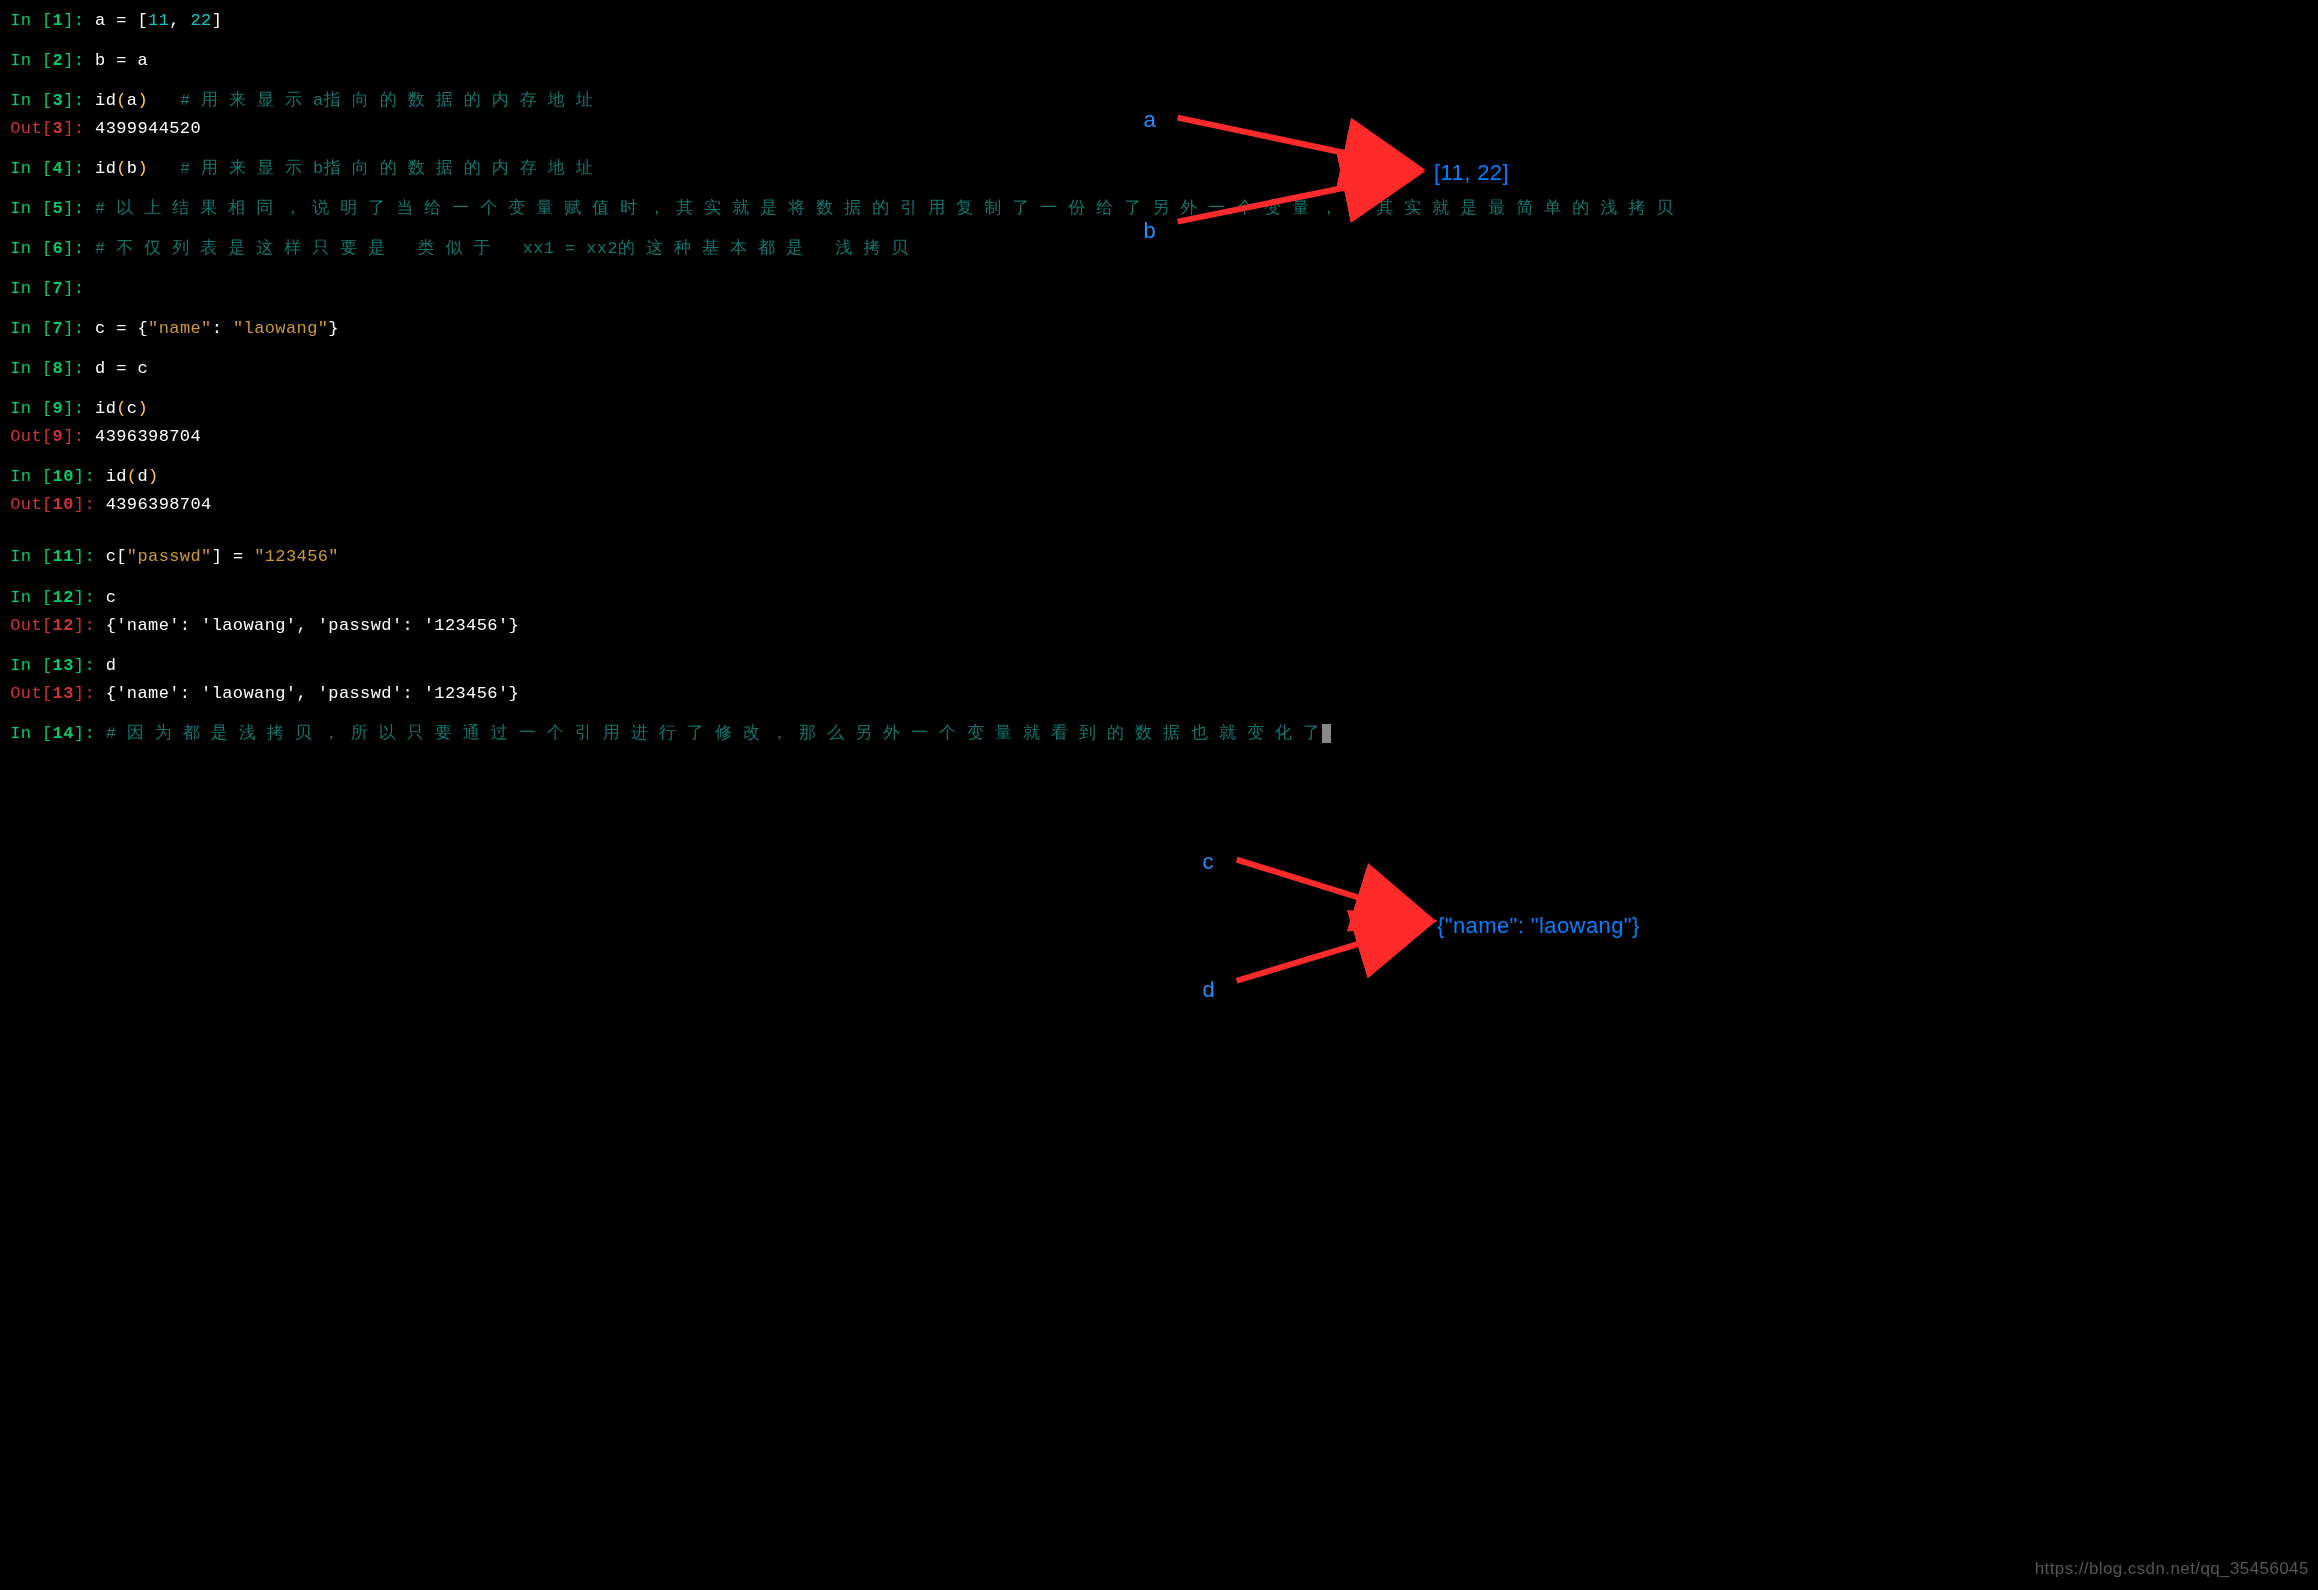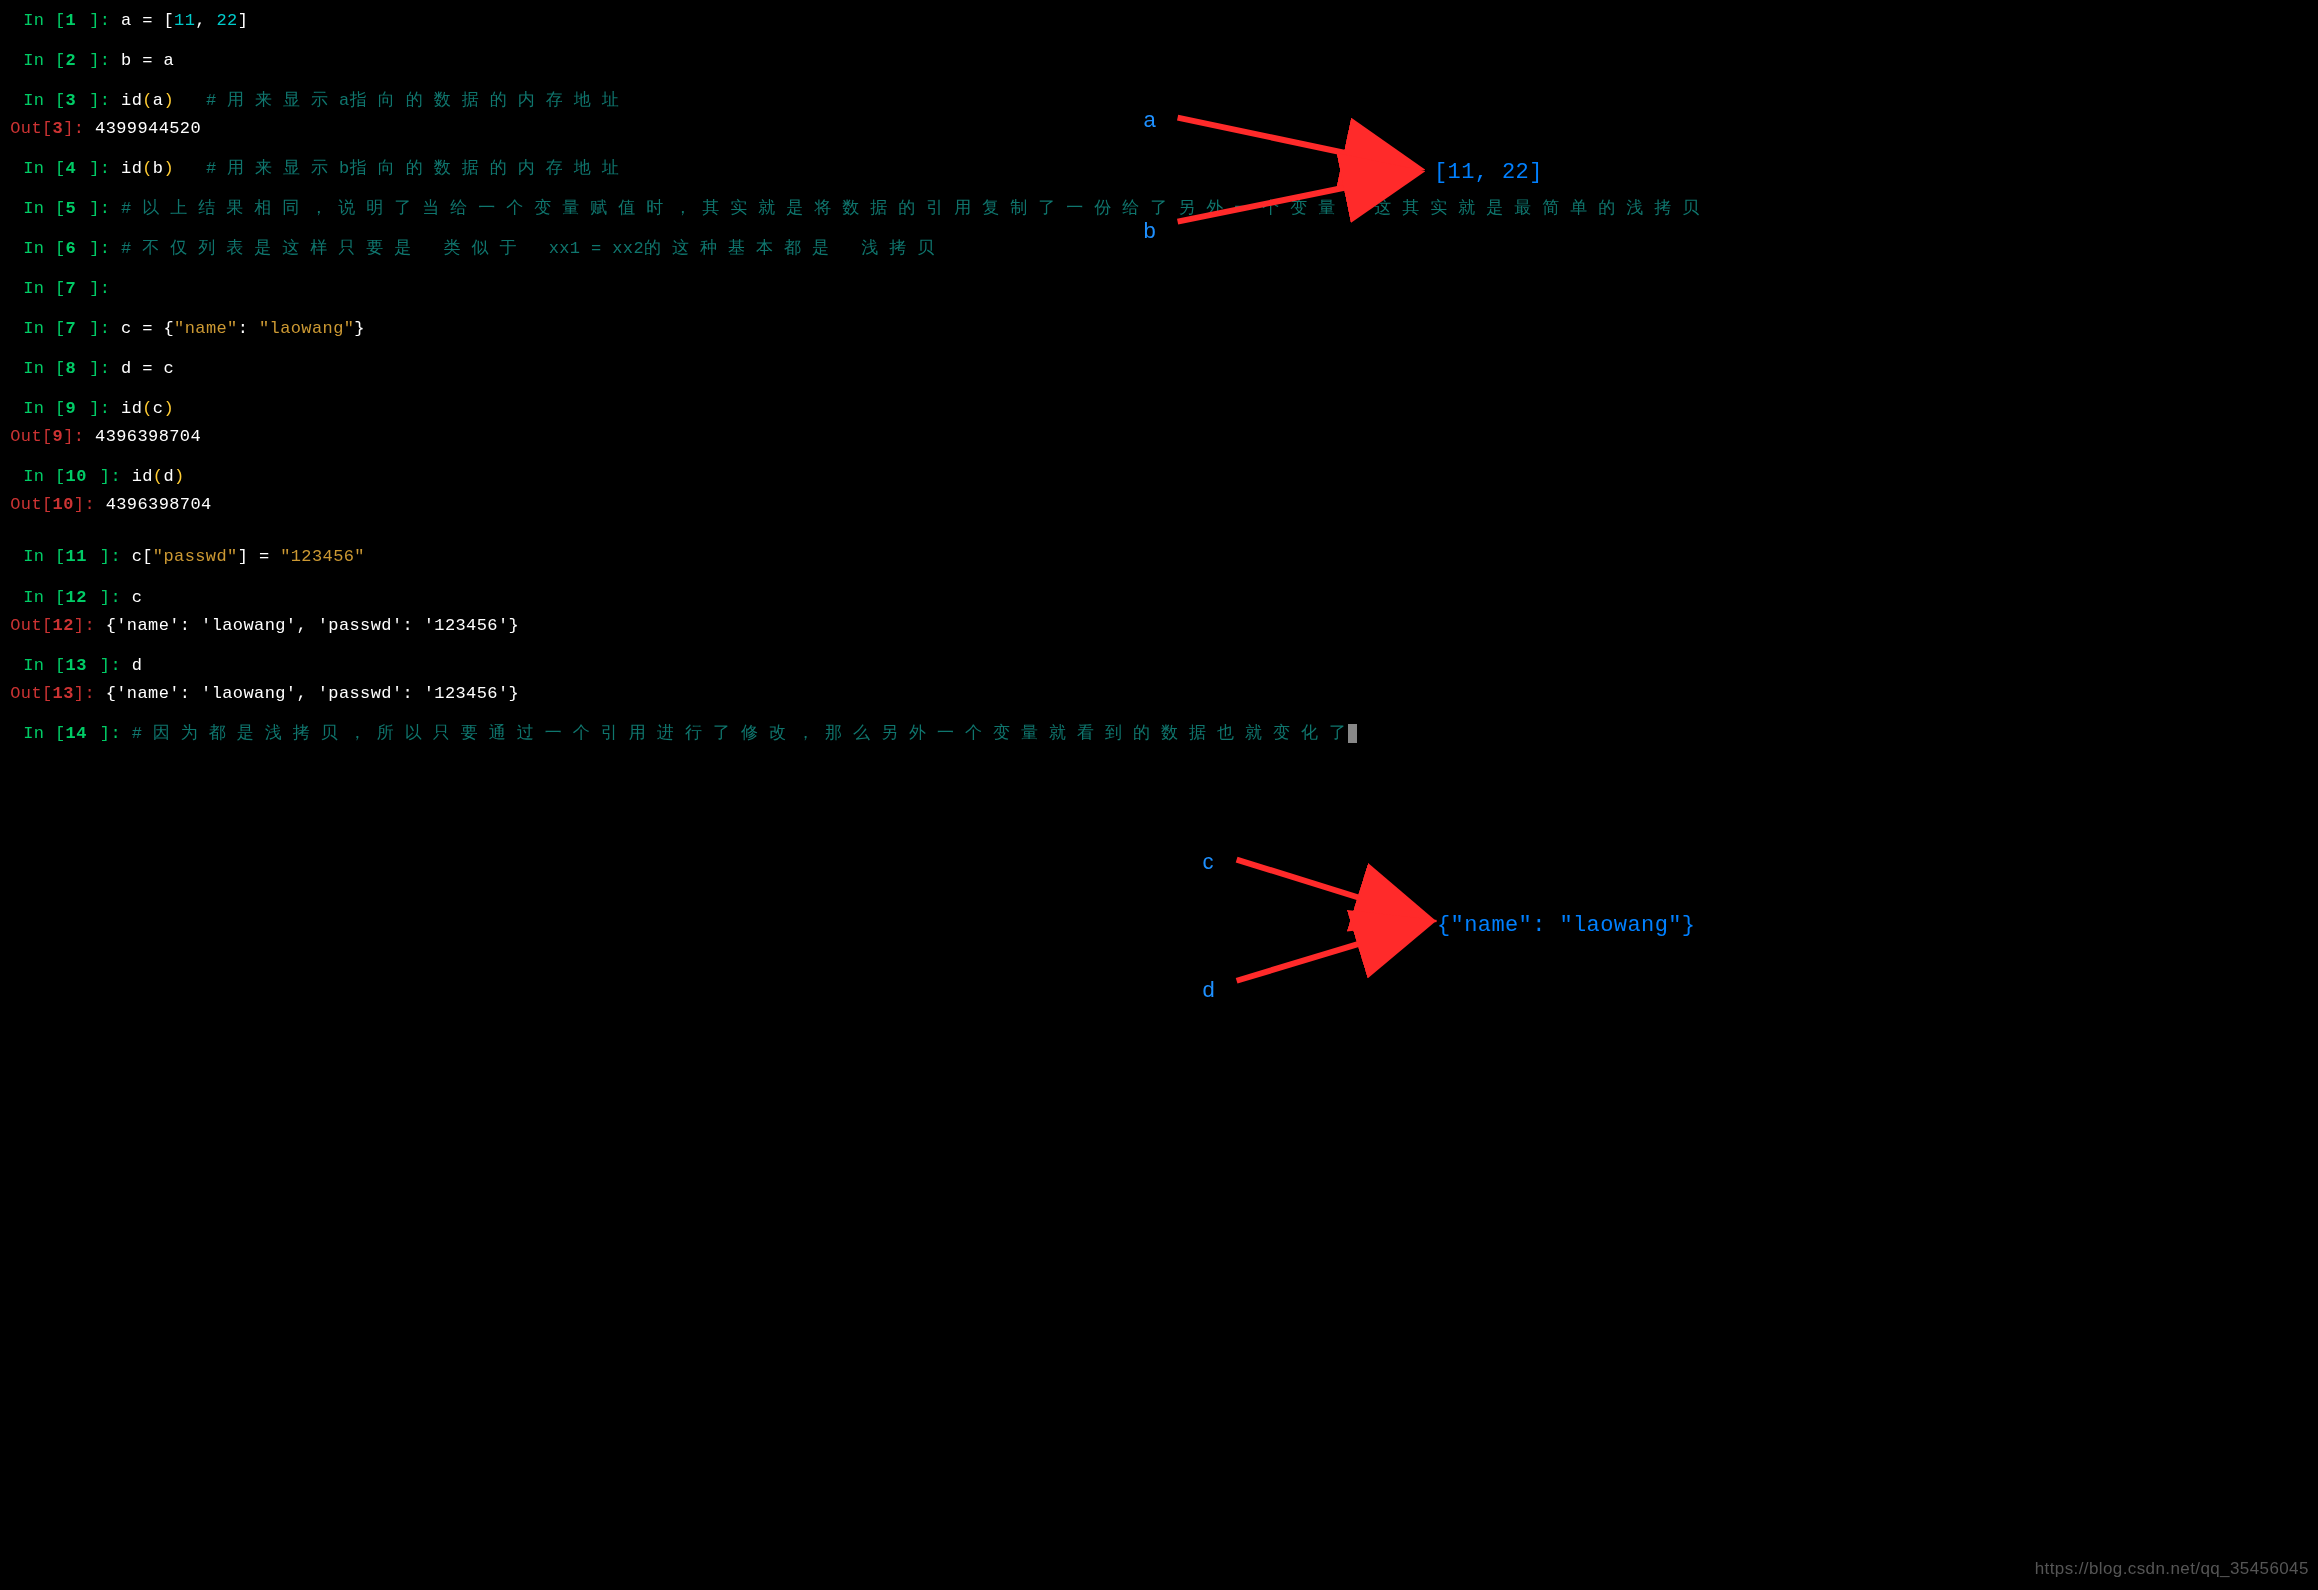--- a/index.html
+++ b/index.html
@@ -10,21 +10,21 @@
       font-size: 17px;
       padding: 6.8px 10.2px;
       line-height: 1.65;
       width: 2319px;
       height: 1590px;
       position: relative;
       letter-spacing: 0.4px;
     }
     .line { white-space: pre; margin-bottom: 12px; }
     .line.tight { margin-bottom: 0; }
-    .in-prompt { color: #00cc66; margin-left: 13px; }
+    .in-prompt { color: #00cc66; }
     .in-num { color: #00cc66; font-weight: bold; }
     .out-prompt { color: #cc3333; }
     .out-num { color: #cc3333; font-weight: bold; }
     .code { color: #ffffff; }
     .number { color: #00cccc; }
     .string { color: #cc9933; }
     .paren { color: #ffcc33; }
     .comment { color: #0f766e; margin-top: 32px; }
     .output { color: #ffffff; }
     .diagram {
@@ -34,21 +34,21 @@
     .diagram-label {
       color: #1e90ff;
       font-size: 22px;
       position: absolute;
       font-family: Arial, sans-serif;
     }
     .diagram-target {
       color: #0080ff;
       font-size: 22px;
       position: absolute;
-      font-family: Liberation Mono, monospace;
+      font-family: Liberation Sans, sans-serif;
     }
     .arrow {
       position: absolute;
     }
     .cursor {
       display: inline-block;
       width: 9.4px;
       height: 19px;
       background: #888;
       vertical-align: text-bottom;

